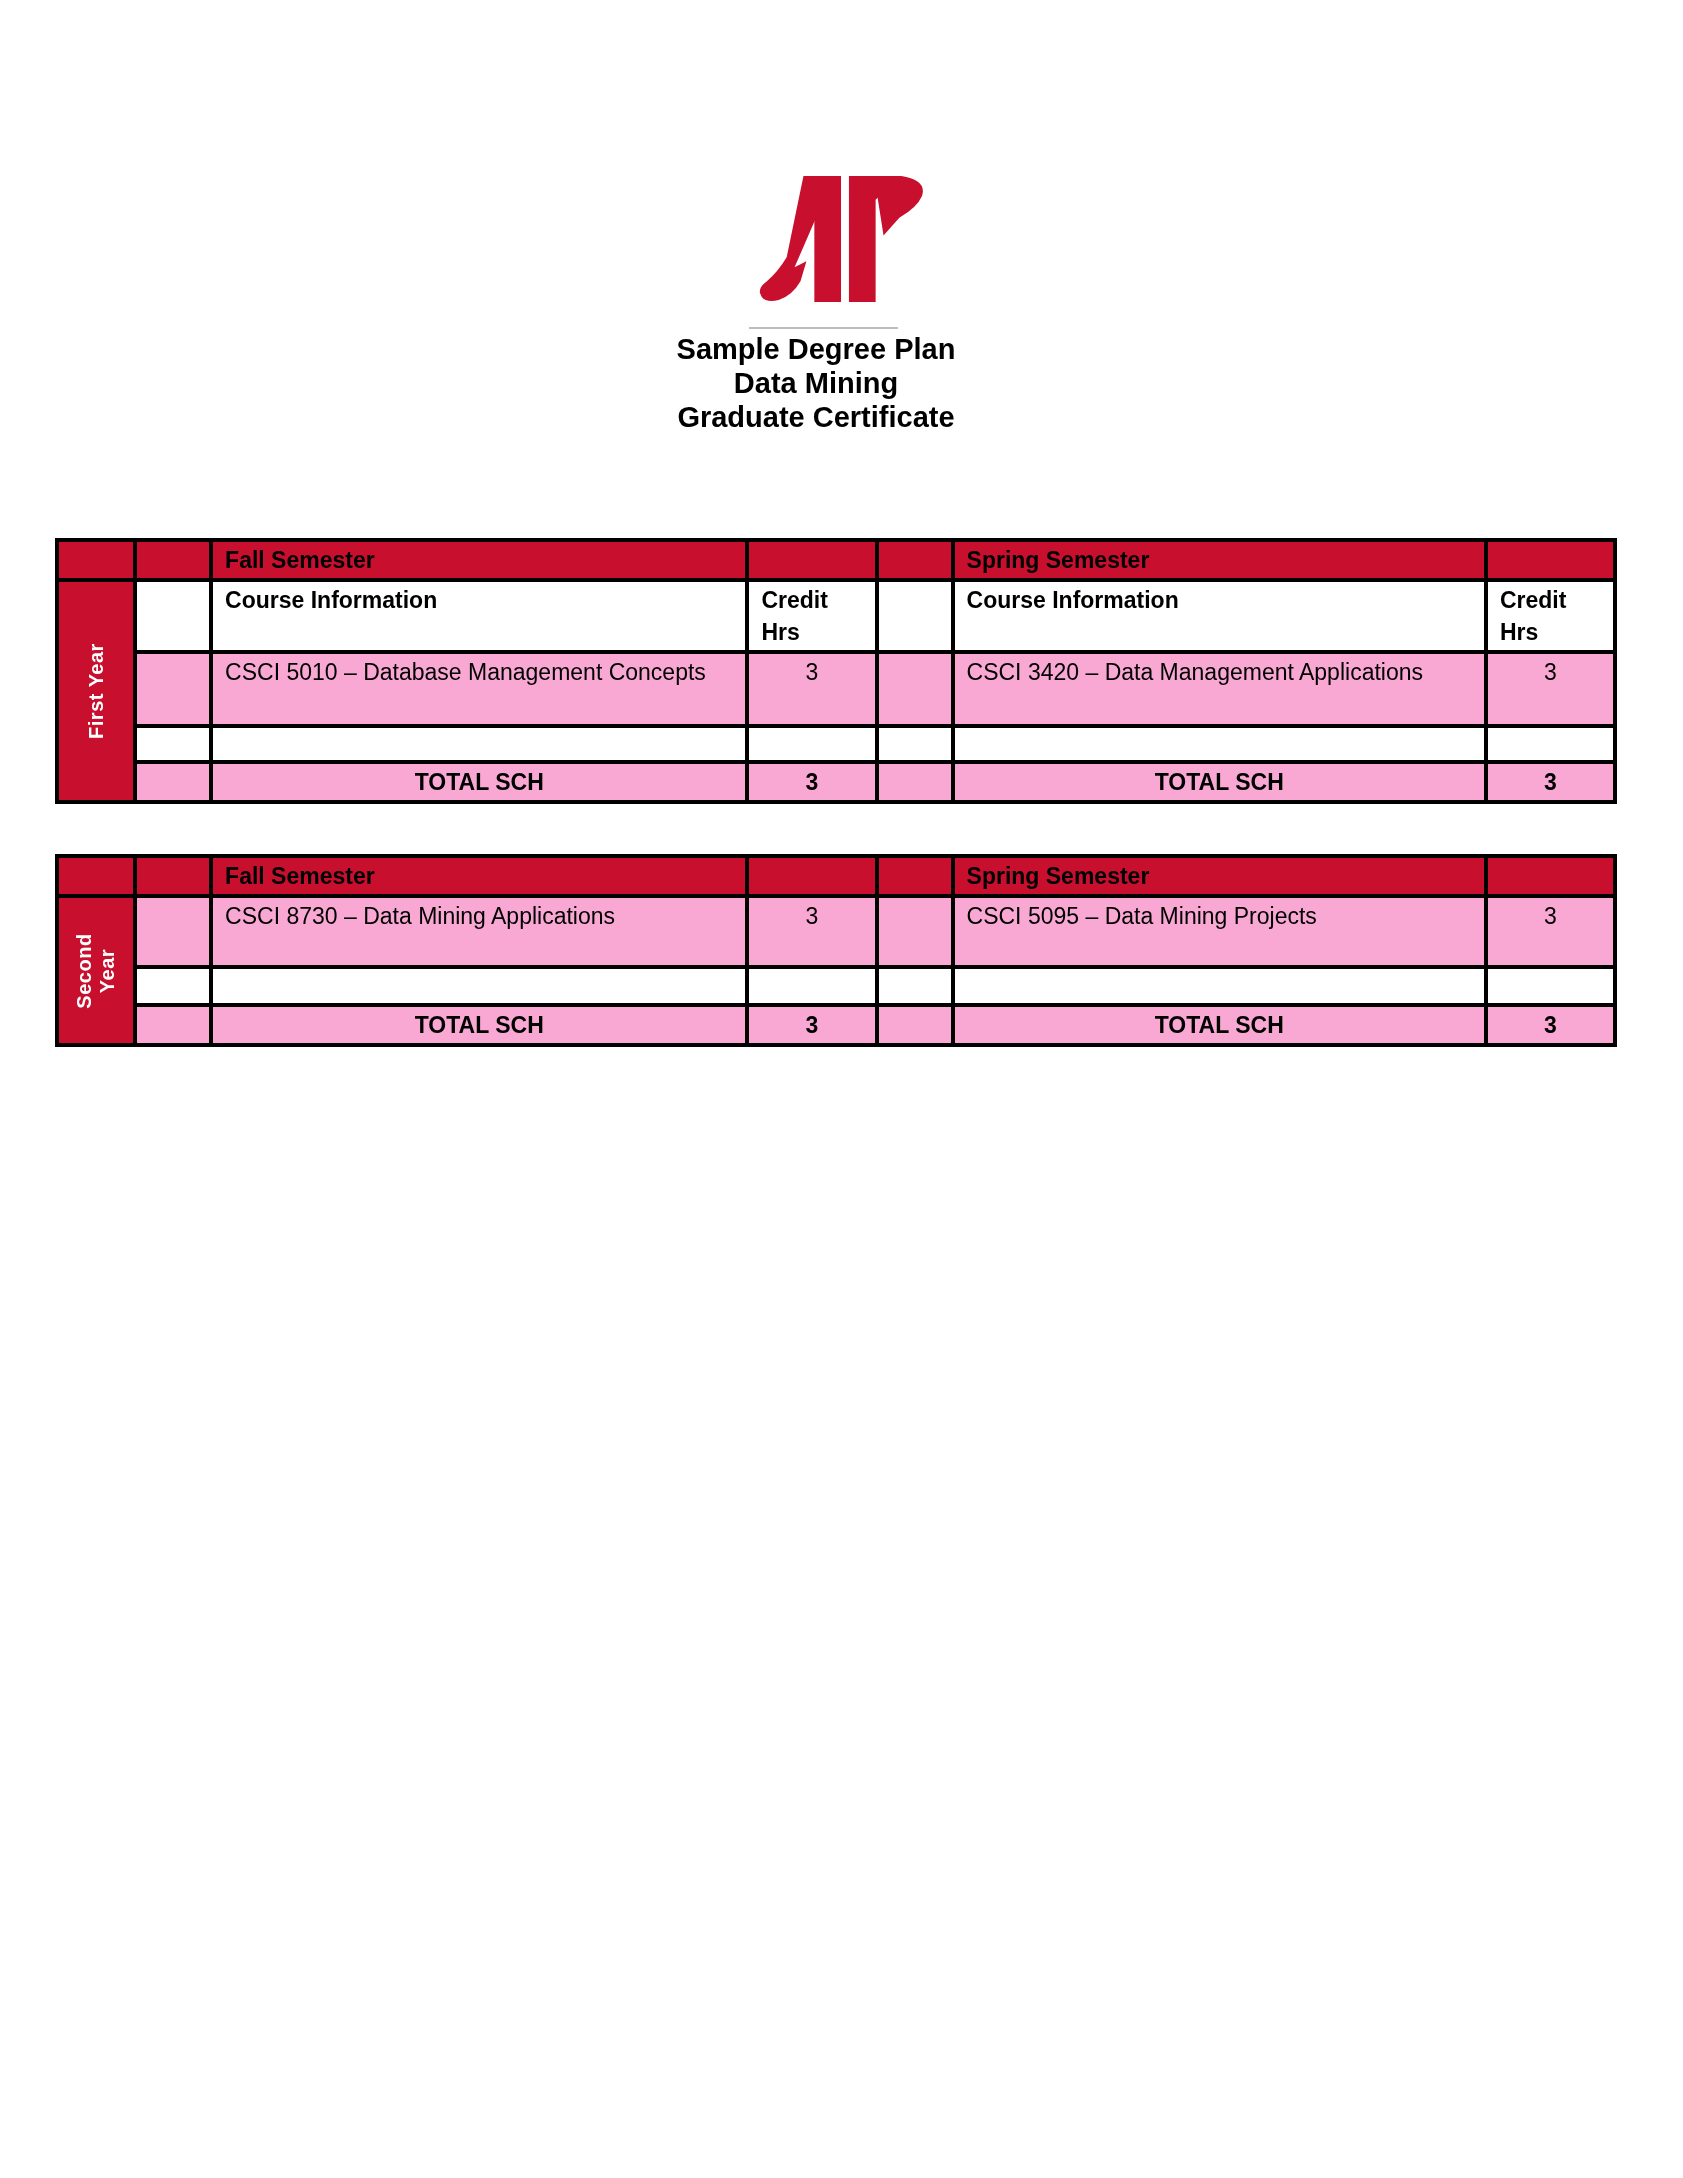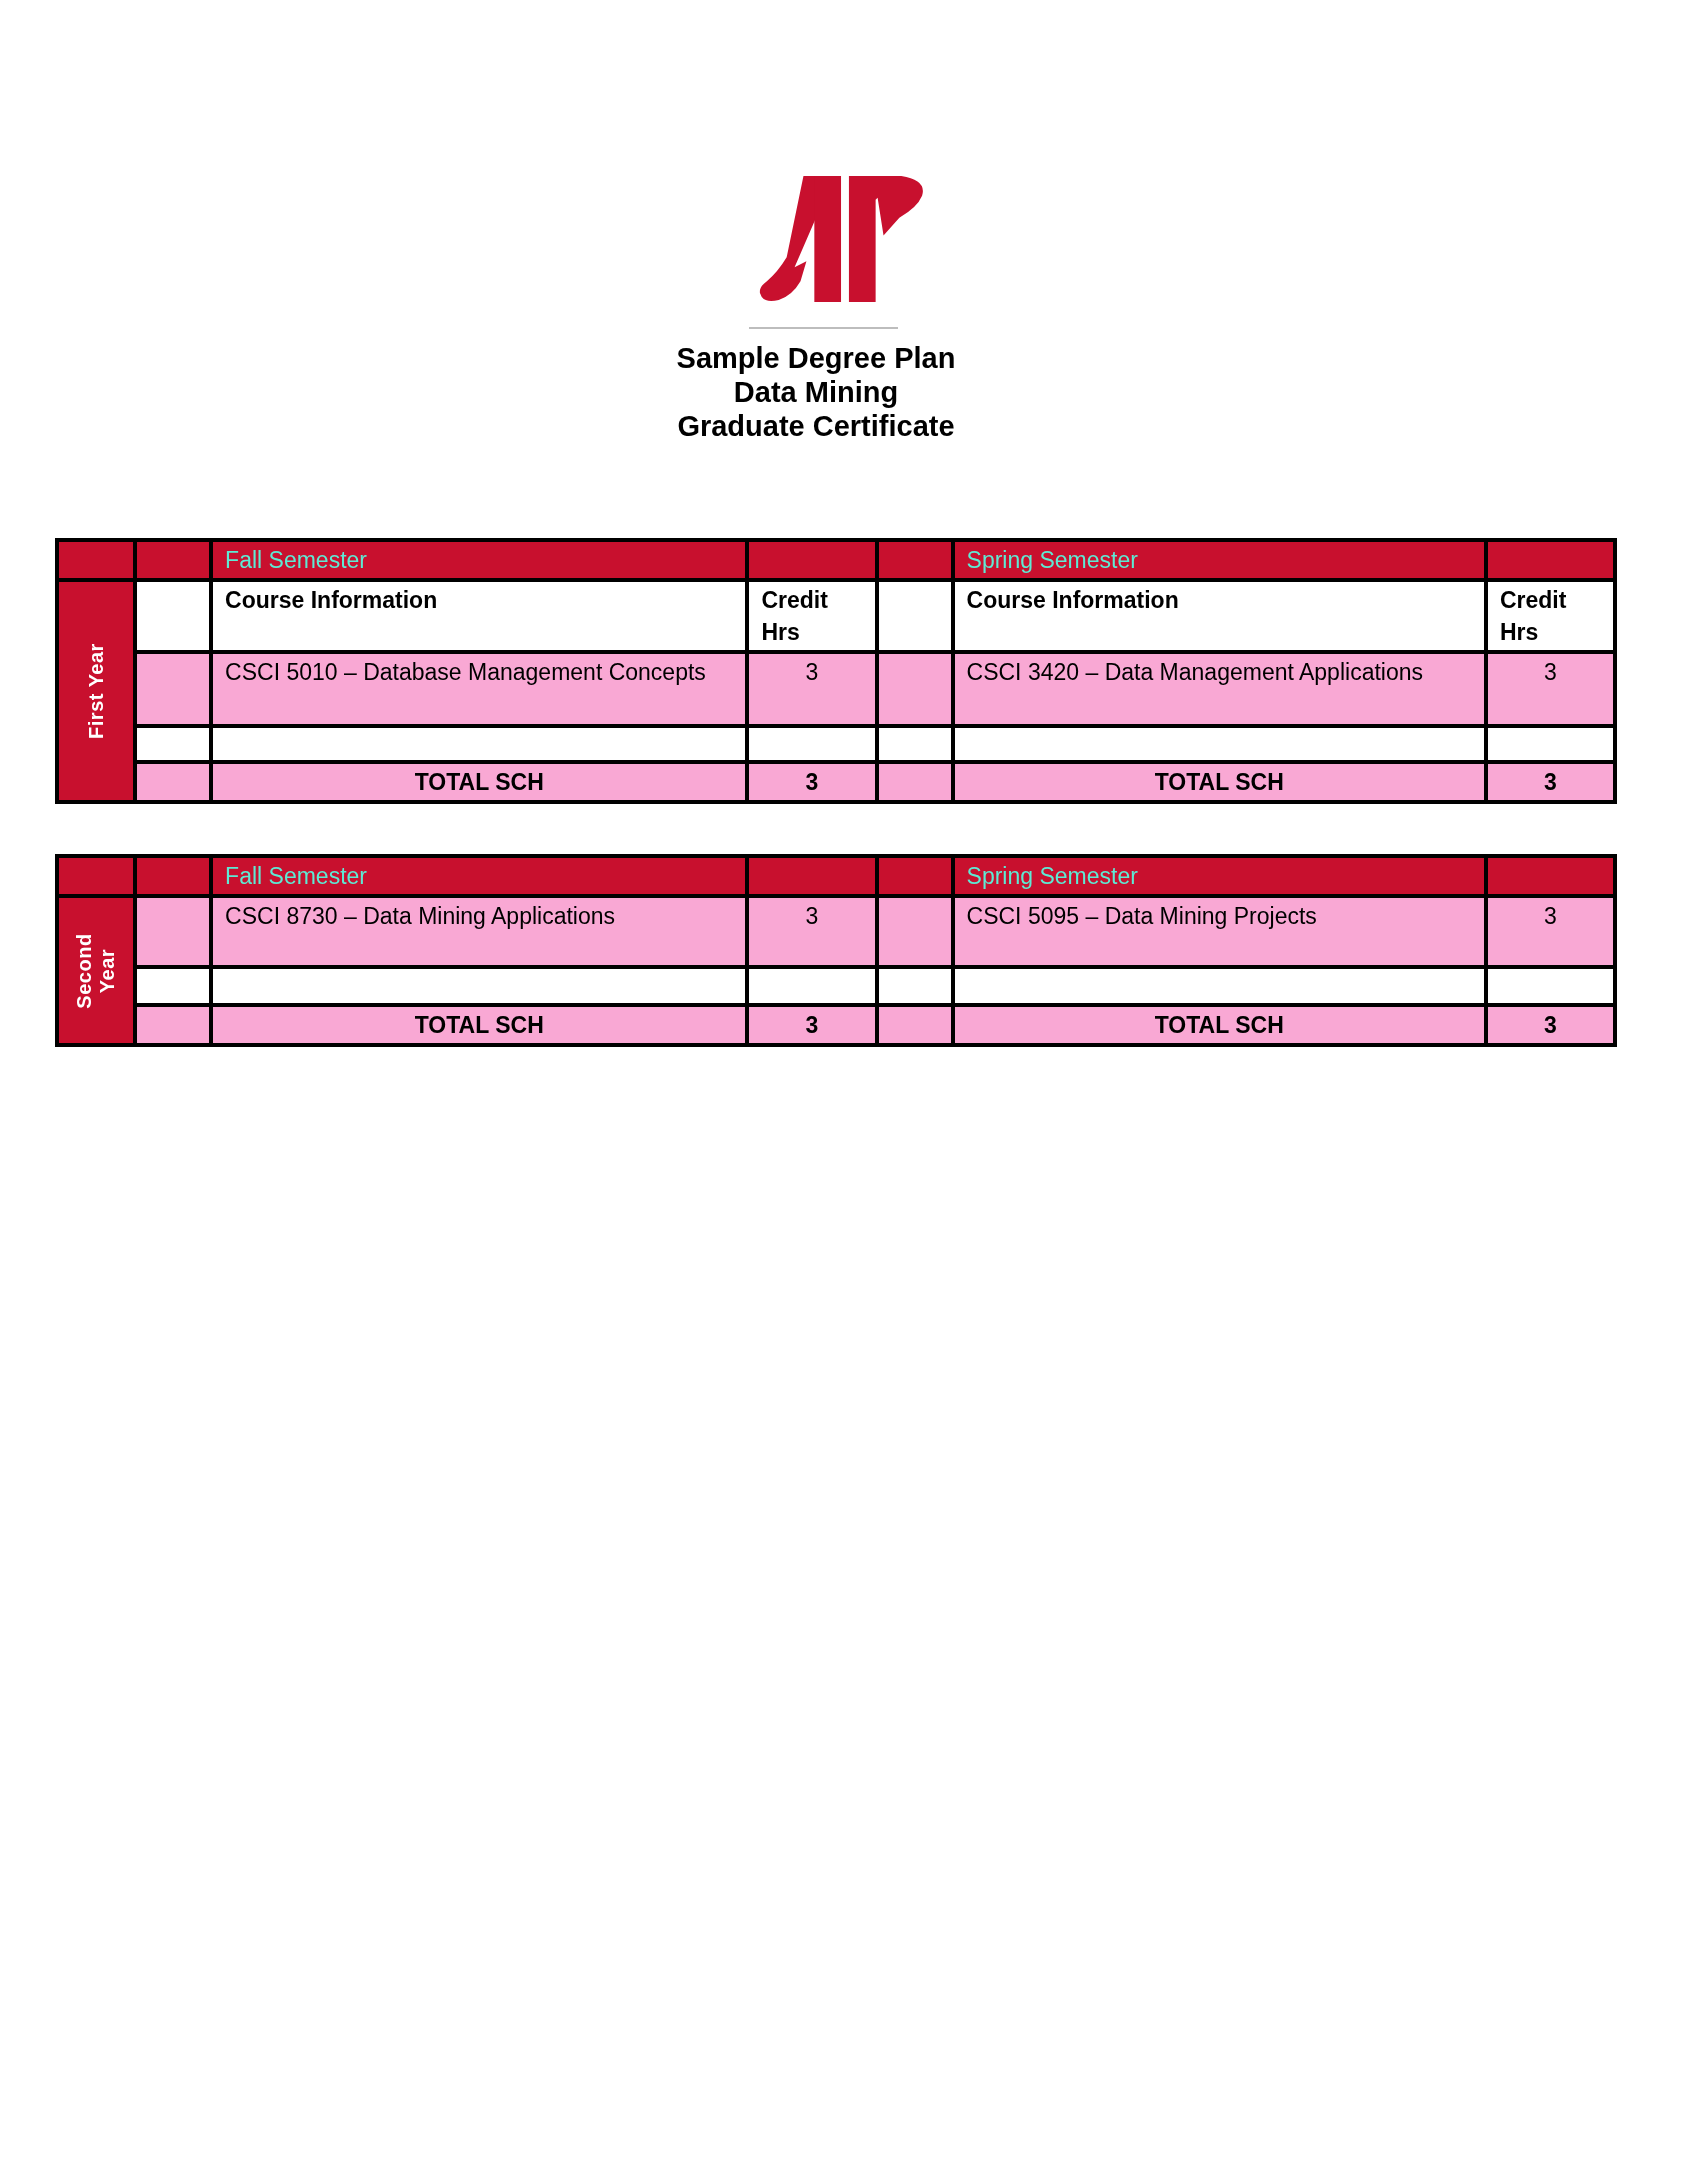--- a/index.html
+++ b/index.html
@@ -3,38 +3,38 @@
 <meta charset="utf-8">
 <style>
   html,body{margin:0;padding:0;}
   body{
     width:1683px;height:2178px;background:#ffffff;position:relative;
     font-family:"Liberation Sans",sans-serif;color:#000;
   }
   .abs{position:absolute;}
 
   
-  .title-block{top:341px;left:0;width:1632px;text-align:center;}
+  .title-block{top:332px;left:0;width:1632px;text-align:center;}
   .title-line{font-size:29px;line-height:34px;font-weight:bold;color:#000;}
 
   
   .logo-wrap{left:757px;top:176px;width:173px;height:126px;}
   .logo-edge{left:749px;top:327px;width:149px;height:2px;background:#9a9a9a;opacity:.65;}
 
   
   table.plan{
     position:absolute;left:55px;width:1562px;
     border-collapse:collapse;table-layout:fixed;
   }
   table.plan td{
     border:4px solid #000;
     font-size:23px;line-height:32px;
     vertical-align:top;padding:2px 12px;overflow:hidden;
   }
-  td.red{background:#C8102E;color:#5eead4;font-weight:normal;}
+  td.red{background:#C8102E;color:#000000;font-weight:bold;}
   td.gray{background:#f9a8d4;}
   td.colhead{font-weight:bold;}
   td.credit{text-align:center;padding:2px 4px;}
   td.total-label{text-align:center;font-weight:bold;vertical-align:middle;line-height:28px;padding-right:9px;}
   td.total-val{text-align:center;font-weight:bold;vertical-align:middle;line-height:28px;padding:2px 4px;}
   td.yearcell{background:#C8102E;position:relative;padding:0;}
   .vert-label{
     position:absolute;top:50%;left:50%;
     transform:translate(-50%,-50%) rotate(-90deg);
     color:#fff;font-weight:bold;font-size:20px;line-height:23px;

